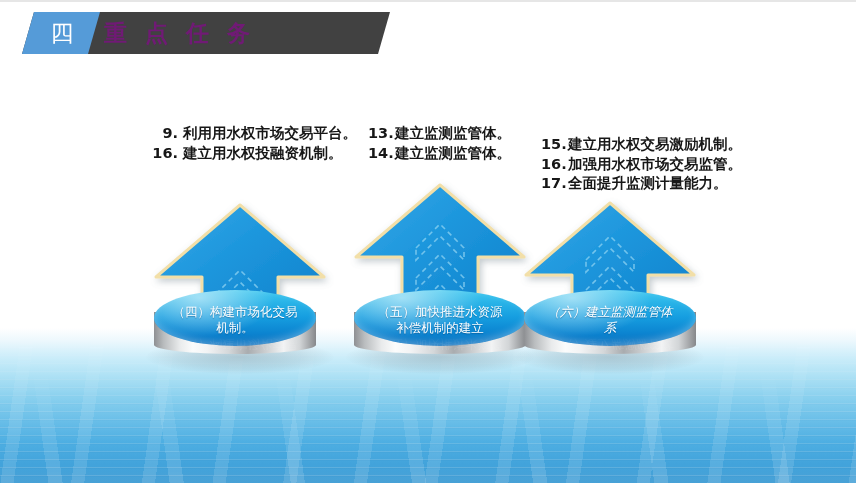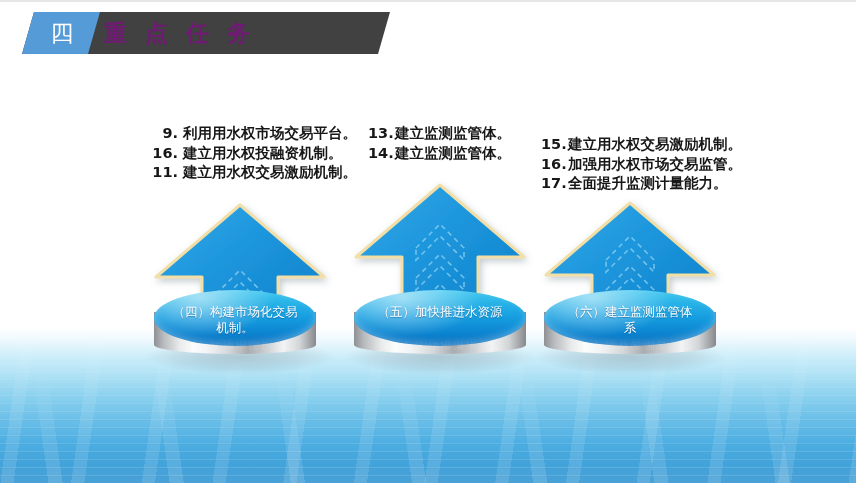--- a/index.html
+++ b/index.html
@@ -175,21 +175,20 @@
   <div class="banner">
     <div class="banner-dark"></div>
     <div class="banner-blue"></div>
     <div class="banner-num">四</div>
     <div class="banner-title">重 点 任 务</div>
   </div>
 
   <div class="txtblock" id="tb1">
     <span class="ln"><span class="num">9.</span> <span>利用用水权市场交易平台。</span></span>
     <span class="ln"><span class="num">16.</span> <span>建立用水权投融资机制。</span></span>
-    <span class="ln"><span class="num">11.</span> <span>建立用水权交易激励机制。</span></span>
   </div>
 
   <div class="txtblock" id="tb2">
     <span class="ln"><span class="num">13.</span> <span>建立监测监管体。</span></span>
     <span class="ln"><span class="num">14.</span> <span>建立监测监管体。</span></span>
   </div>
 
   <div class="txtblock" id="tb3">
     <span class="ln"><span class="num">15.</span> <span>建立用水权交易激励机制。</span></span>
     <span class="ln"><span class="num">16.</span> <span>加强用水权市场交易监管。</span></span>
@@ -254,28 +253,29 @@
           <path d="M66 126 L90 102 L114 126 L114 138 L90 114 L66 138 Z"></path>
         </g>
       </svg>
     </div>
     <div class="ped" style="left:4px;top:108px;width:172px;height:75px;">
       <div class="ped-shadow" style="left:-8px;top:50px;width:188px;height:34px;"></div>
       <div class="ped-body" style="top:22px;height:42px;"></div>
       <div class="ped-top" style="height:56px;"></div>
       <div class="ped-label" style="top:14px;">
         <div>（五）加快推进水资源</div>
+        <div>补偿机制的建立</div>
       </div>
       <div class="ped-reflect" style="top:46px;">
         <div>（五）加快推进水资源</div>
       </div>
     </div>
   </div>
 
-  <div class="group" style="left:540px;top:198px;width:180px;height:172px;">
+  <div class="group" style="left:520px;top:198px;width:180px;height:172px;font-style:italic;">
     <div class="arrow-wrap">
       <svg class="arrow-svg" width="180" height="132" viewBox="0 0 180 132">
         <defs>
           <linearGradient id="ag3" x1="0" y1="0" x2="1" y2="1">
             <stop offset="0%" stop-color="#38a9e8"></stop>
             <stop offset="40%" stop-color="#1e97dd"></stop>
             <stop offset="100%" stop-color="#0c7ec9"></stop>
           </linearGradient>
           <filter id="sh3" x="-30%" y="-30%" width="170%" height="170%">
             <feDropShadow dx="2" dy="3" stdDeviation="3.5" flood-color="#6a7d88" flood-opacity=".40"></feDropShadow>

